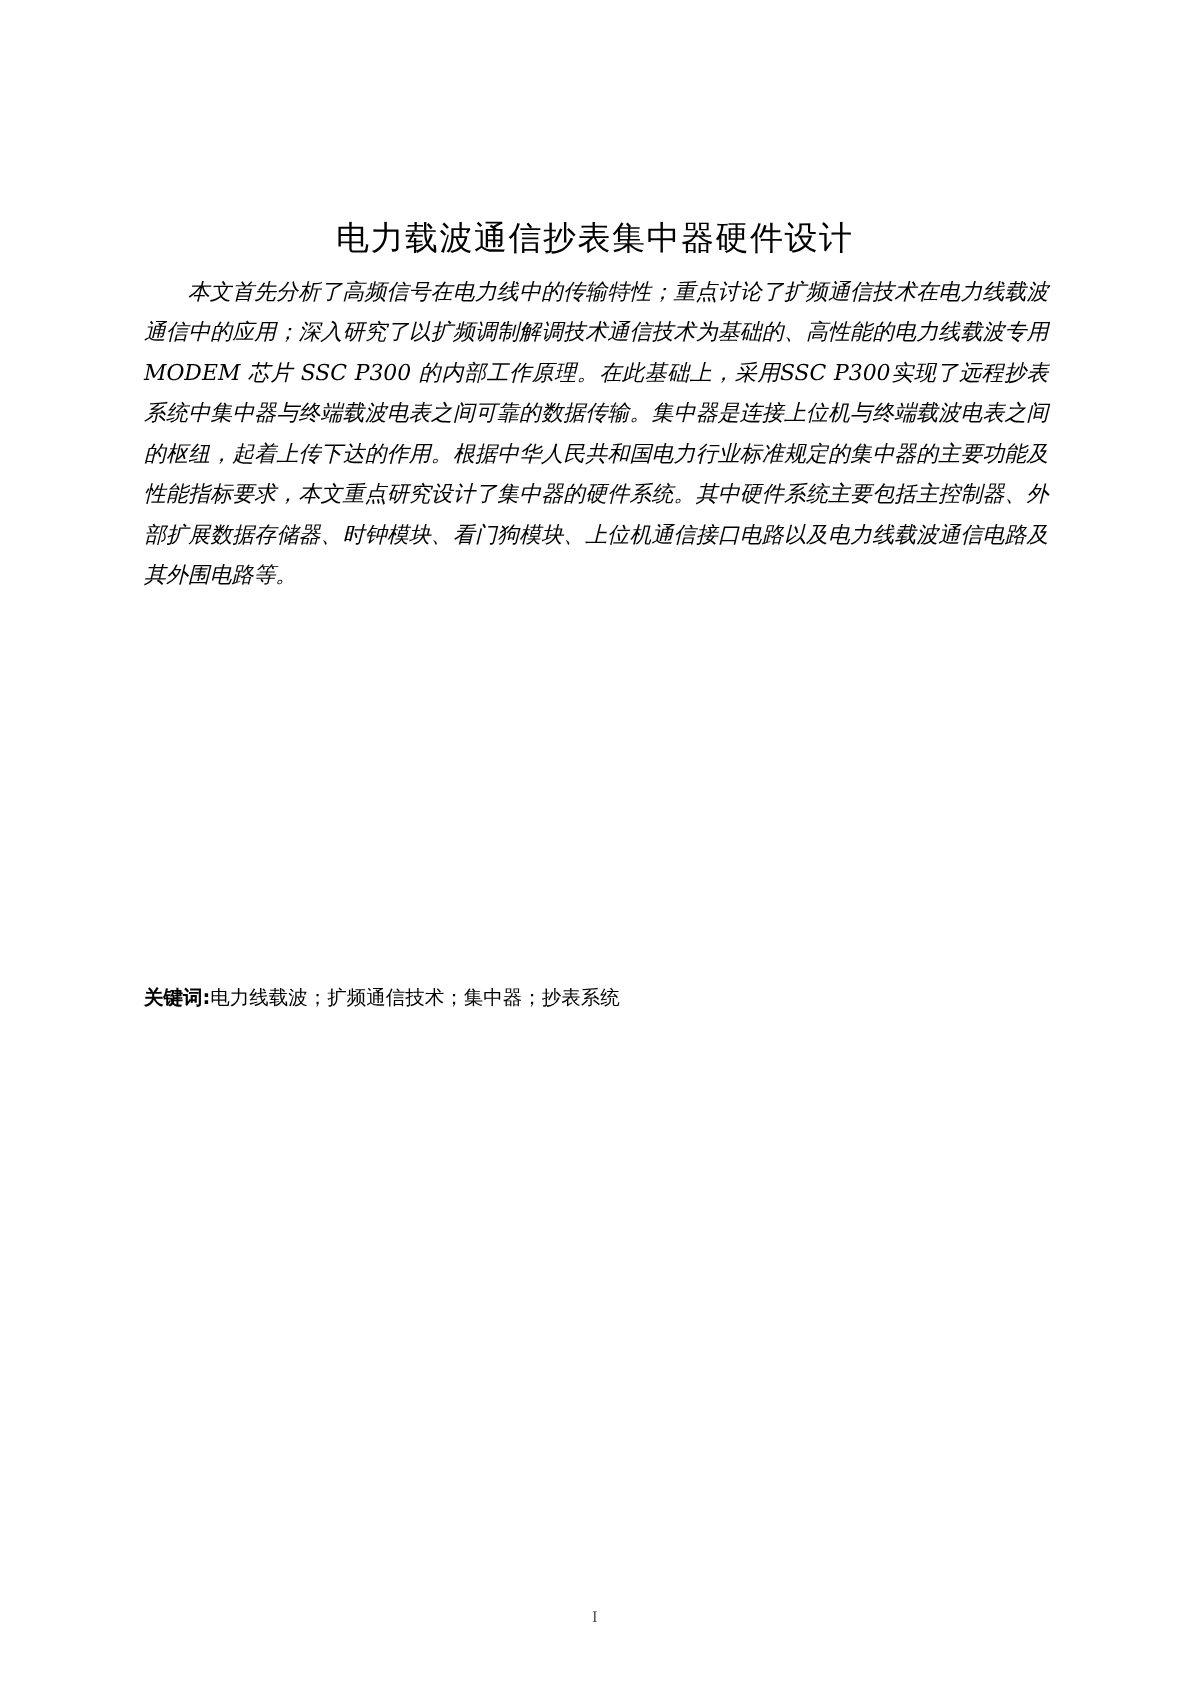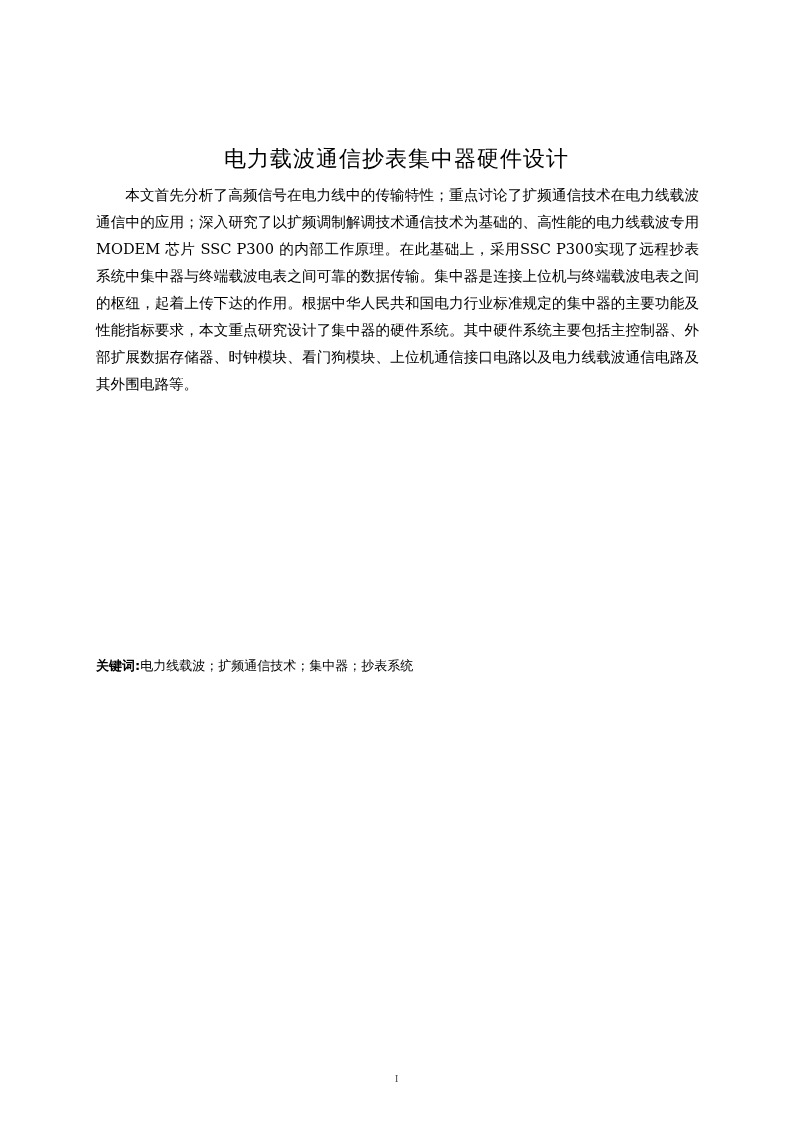--- a/index.html
+++ b/index.html
@@ -39,20 +39,21 @@
       width: 603px;
       font-size: 14.6px;
       line-height: 27px;
       text-align: justify;
     }
     .para {
       margin: 0;
     }
     .para.indent {
       text-indent: 2em;
+      font-style: italic;
     }
     .label {
       font-family: "DejaVu Sans", "Liberation Sans", sans-serif;
       font-weight: bold;
     }
     .keywords {
       position: absolute;
       left: 96px;
       top: 620px;
       width: 603px;

